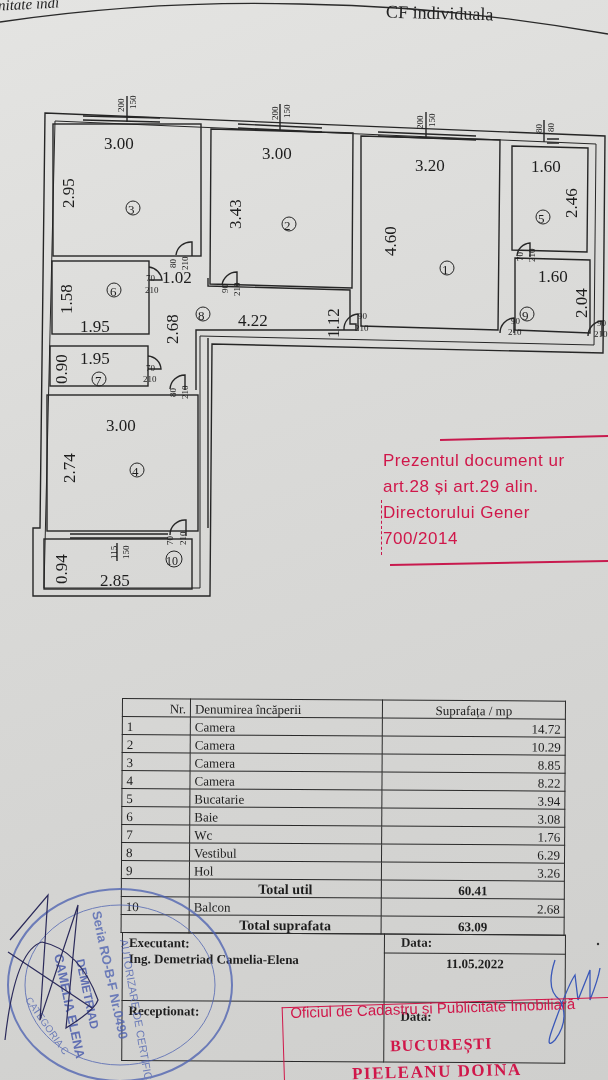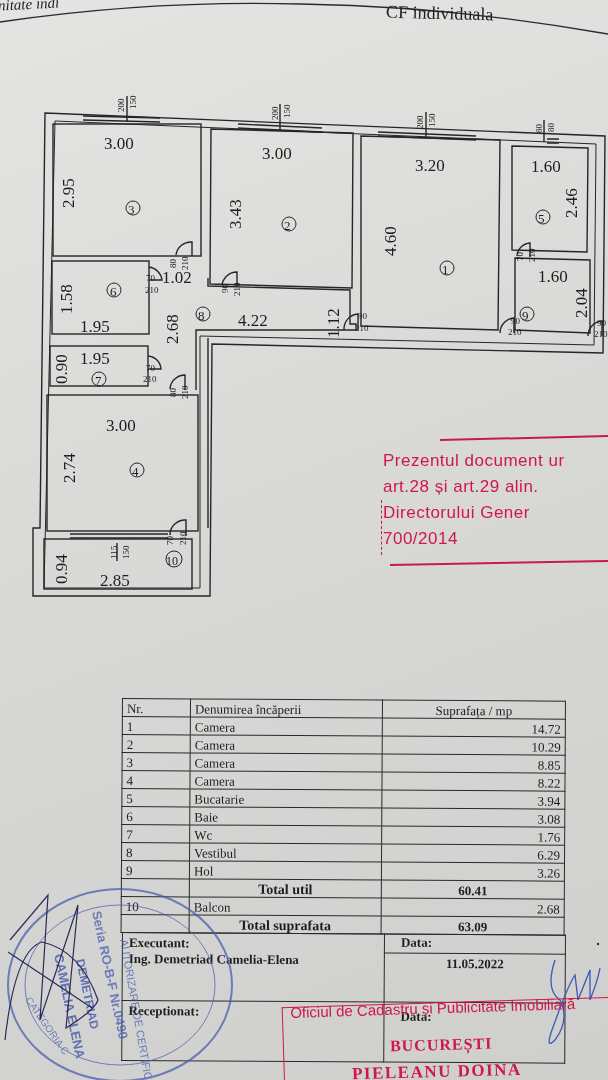--- a/index.html
+++ b/index.html
@@ -48,21 +48,21 @@
 
   table.surf {
     position: absolute; left: 122px; top: 698px; width: 444px;
     border-collapse: collapse; font-size: 13px;
     transform: rotate(0.35deg); transform-origin: left top;
   }
   table.surf td, table.surf th {
     border: 1.3px solid #2a2a2a; padding: 0 4px; height: 18px; line-height: 15px;
     font-weight: normal; text-align: left; vertical-align: bottom;
   }
-  table.surf .c-nr { width: 68px; }
+  table.surf .c-nr { width: 68px; text-align: right; }
   table.surf .c-name { width: 192px; }
   table.surf .num { text-align: right; }
   table.surf th.num { text-align: center; }
   table.surf .total-label { text-align: center; font-weight: bold; font-size: 14px; }
   table.surf .total-val { text-align: center; font-weight: bold; }
 
   table.sign {
     position: absolute; left: 122px; top: 932px; width: 444px;
     border-collapse: collapse; font-size: 13px; font-weight: bold;
     transform: rotate(0.35deg); transform-origin: left top;

